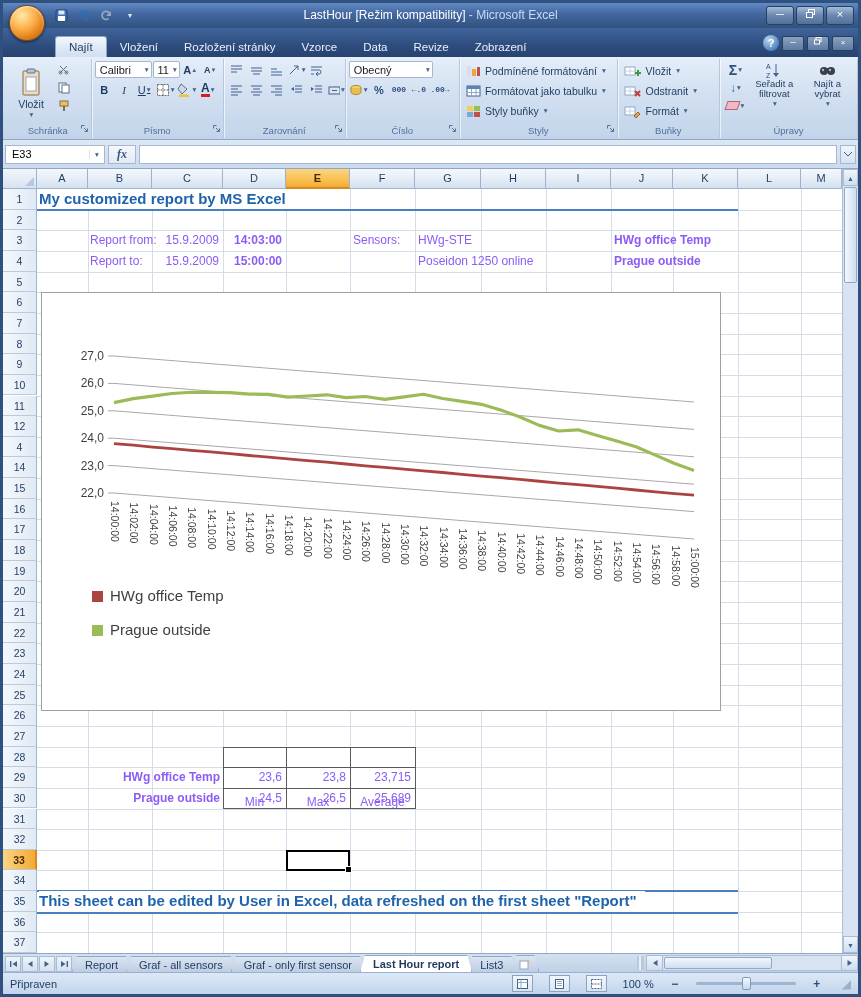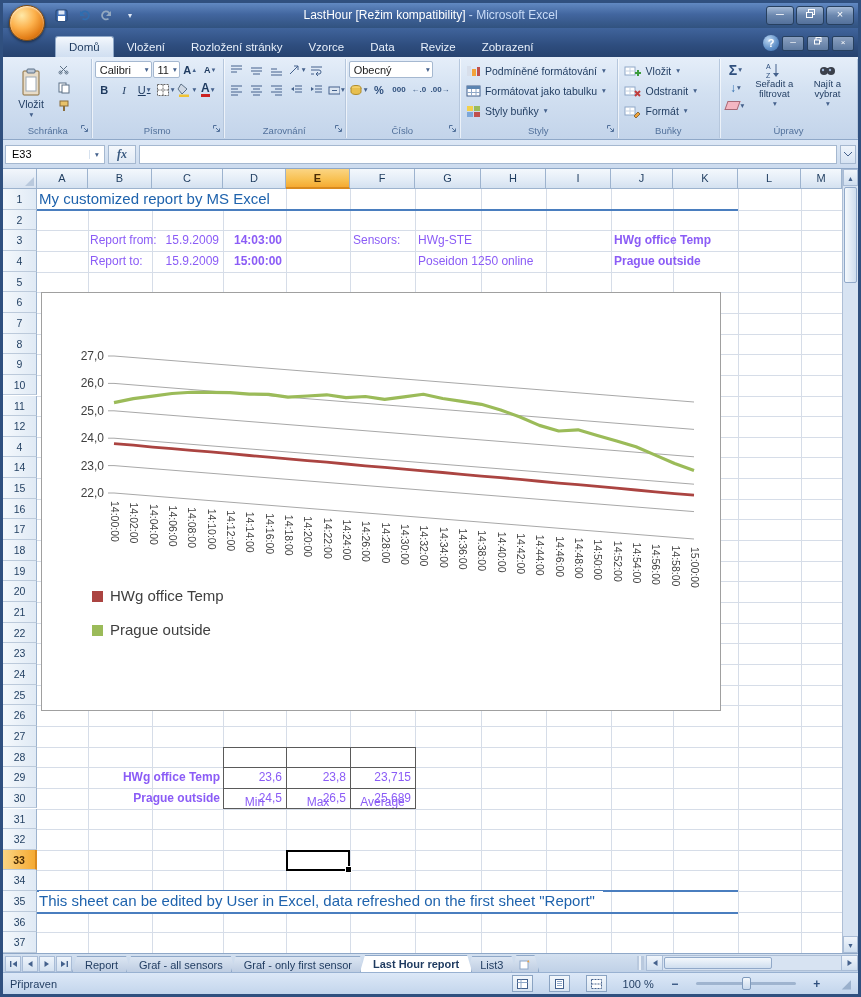--- a/index.html
+++ b/index.html
@@ -48,21 +48,21 @@
   .fsel{height:17px;background:#fff;border:1px solid #a5b8d0;border-radius:2px;font-size:11px;display:flex;align-items:center;
         padding:0 2px 0 4px;color:#222;box-sizing:border-box;}
   .fsel .dd{margin-left:auto;}
   .srow{display:flex;align-items:center;gap:4px;font-size:10.5px;color:#1e3a5f;height:19px;padding:0 3px;white-space:nowrap;}
   .bigv{width:56px;display:flex;flex-direction:column;align-items:center;text-align:center;font-size:9.5px;color:#1e3a5f;line-height:10px;}
   .sigma{font-size:14px;font-weight:bold;color:#2f4f7d;}
   .fillic{font-size:12px;font-weight:bold;color:#2f6daf;}
   .eraser{width:11px;height:7px;background:#f4b6c2;border:1px solid #a66a77;transform:skewX(-20deg);}
   .fc{font-weight:bold;font-size:12px;border-bottom:3px solid #cc2222;line-height:11px;}
   .bld{font-weight:bold;} .itl{font-style:italic;font-family:"Liberation Serif",serif;} .und{text-decoration:underline;}
-  .t8{font-size:8px;font-weight:bold;color:#2f4f7d;}
+  .t8{font-size:8px;font-weight:bold;color:#2f4f7d;font-family:Liberation Mono, monospace;}
 
   
   .formulabar{position:absolute;top:137px;left:0;right:0;height:29px;background:linear-gradient(#dde8f6,#ccdbee);
               display:flex;align-items:center;padding:0 2px;box-sizing:border-box;gap:3px;border-bottom:1px solid #8fa8c8;}
   .namebox{width:100px;height:19px;background:#fff;border:1px solid #a5b8d0;display:flex;align-items:center;
            font-size:11px;padding-left:6px;box-sizing:border-box;}
   .namebox .nbdd{margin-left:auto;width:14px;text-align:center;border-left:1px solid #d7e2ef;font-size:7.5px;color:#44618c;}
   .fx{width:28px;height:19px;display:flex;align-items:center;justify-content:center;font-family:"Liberation Serif",serif;
       font-style:italic;font-weight:bold;font-size:12px;color:#3a5a80;background:linear-gradient(#f5f8fc,#e1eaf5);
       border:1px solid #a5b8d0;box-sizing:border-box;}
@@ -80,21 +80,21 @@
       background:linear-gradient(#f4f8fc,#e4edf7 55%,#d4e1f0);font-size:11px;color:#1e3c5f;text-align:center;line-height:19px;}
   .ch.sel{background:linear-gradient(#fbd584,#f8c050 60%,#f5aa32);border-bottom:2px solid #d98a1f;color:#4a2c05;font-weight:bold;}
   #row-headers{position:absolute;left:0;top:20px;width:34px;height:764px;overflow:hidden;}
   .rh{position:absolute;left:0;width:34px;box-sizing:border-box;border-right:1px solid #9db3ce;border-bottom:1px solid #bccadb;
       background:linear-gradient(90deg,#f4f8fc,#e0eaf5);font-size:10.5px;color:#1e3c5f;text-align:center;}
   .rh.sel{background:linear-gradient(90deg,#fbd584,#f5aa32);border-right:2px solid #d98a1f;font-weight:bold;color:#4a2c05;}
   #cells{position:absolute;left:34px;top:20px;width:805px;height:764px;overflow:hidden;background:#fff;}
   #gridlines{position:absolute;left:0;top:0;}
   .ov{position:absolute;font-size:12px;line-height:20.65px;white-space:nowrap;color:#8b5cf6;}
   .bold{font-weight:bold;} .right{text-align:right;} .center{text-align:center;margin-top:45px;}
-  .blue-heading{font-size:15px;font-weight:normal;color:#1f63ad;background:#fff;padding-right:8px;}
+  .blue-heading{font-size:15px;font-weight:bold;color:#1f63ad;background:#fff;padding-right:8px;}
   .bluebar{position:absolute;height:2px;background:#4a7ebf;}
   .tline{position:absolute;background:#5a5a5a;}
   #chart{position:absolute;left:4px;top:103px;width:678px;height:417px;background:#fff;border:1px solid #a0a0a0;}
   #chart-svg{font-family:"Liberation Sans",sans-serif;}
   #selection{position:absolute;left:249px;top:660.8px;width:64px;height:21px;border:2px solid #000;box-sizing:border-box;}
   #selection:after{content:"";position:absolute;right:-4px;bottom:-4px;width:5px;height:5px;background:#000;border:1px solid #fff;}
 
   
   .vscroll{position:absolute;right:0;top:166px;width:16px;height:784px;background:#d7e3f2;border-left:1px solid #aebfd6;box-sizing:border-box;}
   .sarr{position:absolute;left:0;width:15px;height:17px;text-align:center;font-size:7px;line-height:17px;color:#44618c;
@@ -176,21 +176,21 @@
             <rect x="2.5" y="0.5" width="6" height="5" fill="none" stroke="#fff"></rect>
             <rect x="0.5" y="3.5" width="6" height="5" fill="#6b87ae" stroke="#fff"></rect>
           </svg>
       </div>
       <div class="wbtn">×</div>
     </div>
   </div>
 
   <div class="tabrow">
     <div id="ribbon-tabs">
-        <div class="rtab active">Domů</div>
+        <div class="rtab active">Najít</div>
         <div class="rtab">Vložení</div>
         <div class="rtab">Rozložení stránky</div>
         <div class="rtab">Vzorce</div>
         <div class="rtab">Data</div>
         <div class="rtab">Revize</div>
         <div class="rtab">Zobrazení</div>
       </div>
     <div class="tr-right">
       <div class="help-btn">?</div>
       <div class="wbtn small">─</div>

